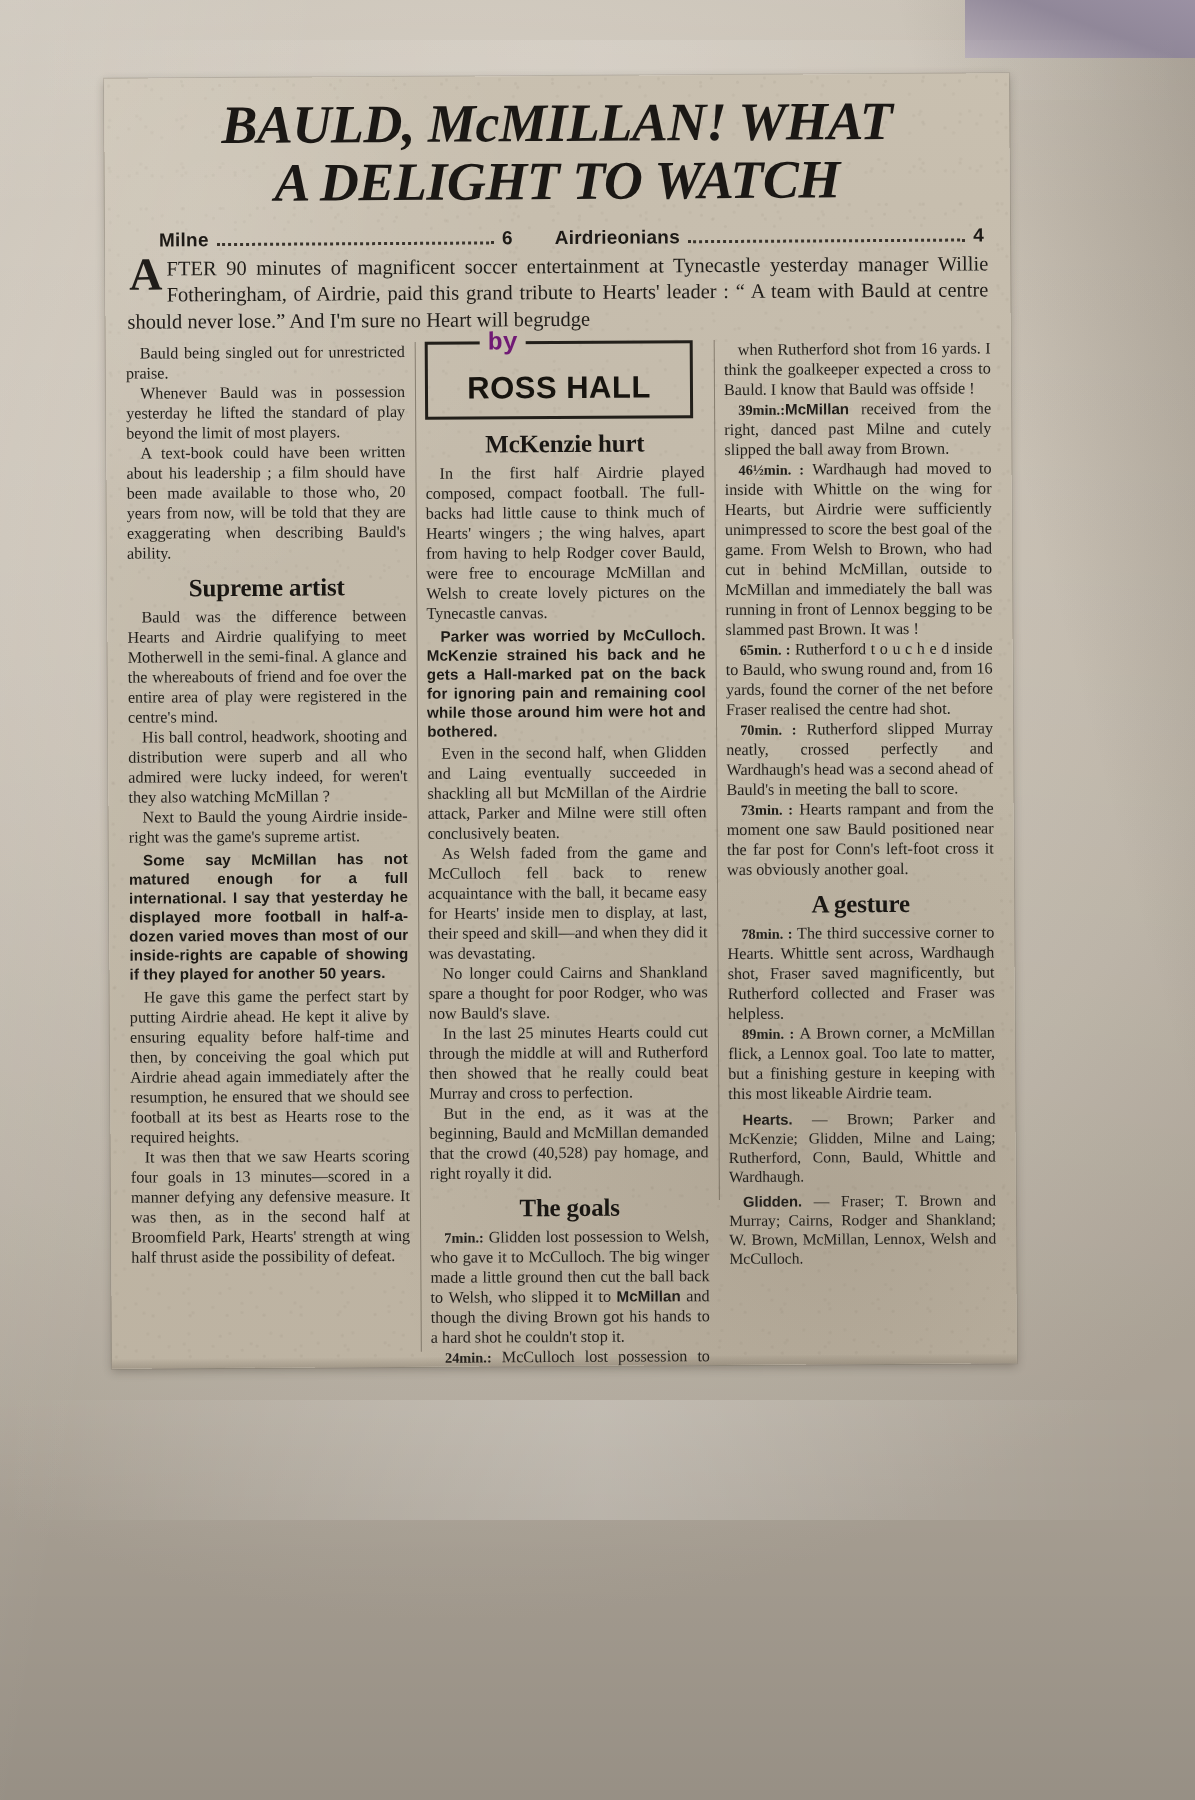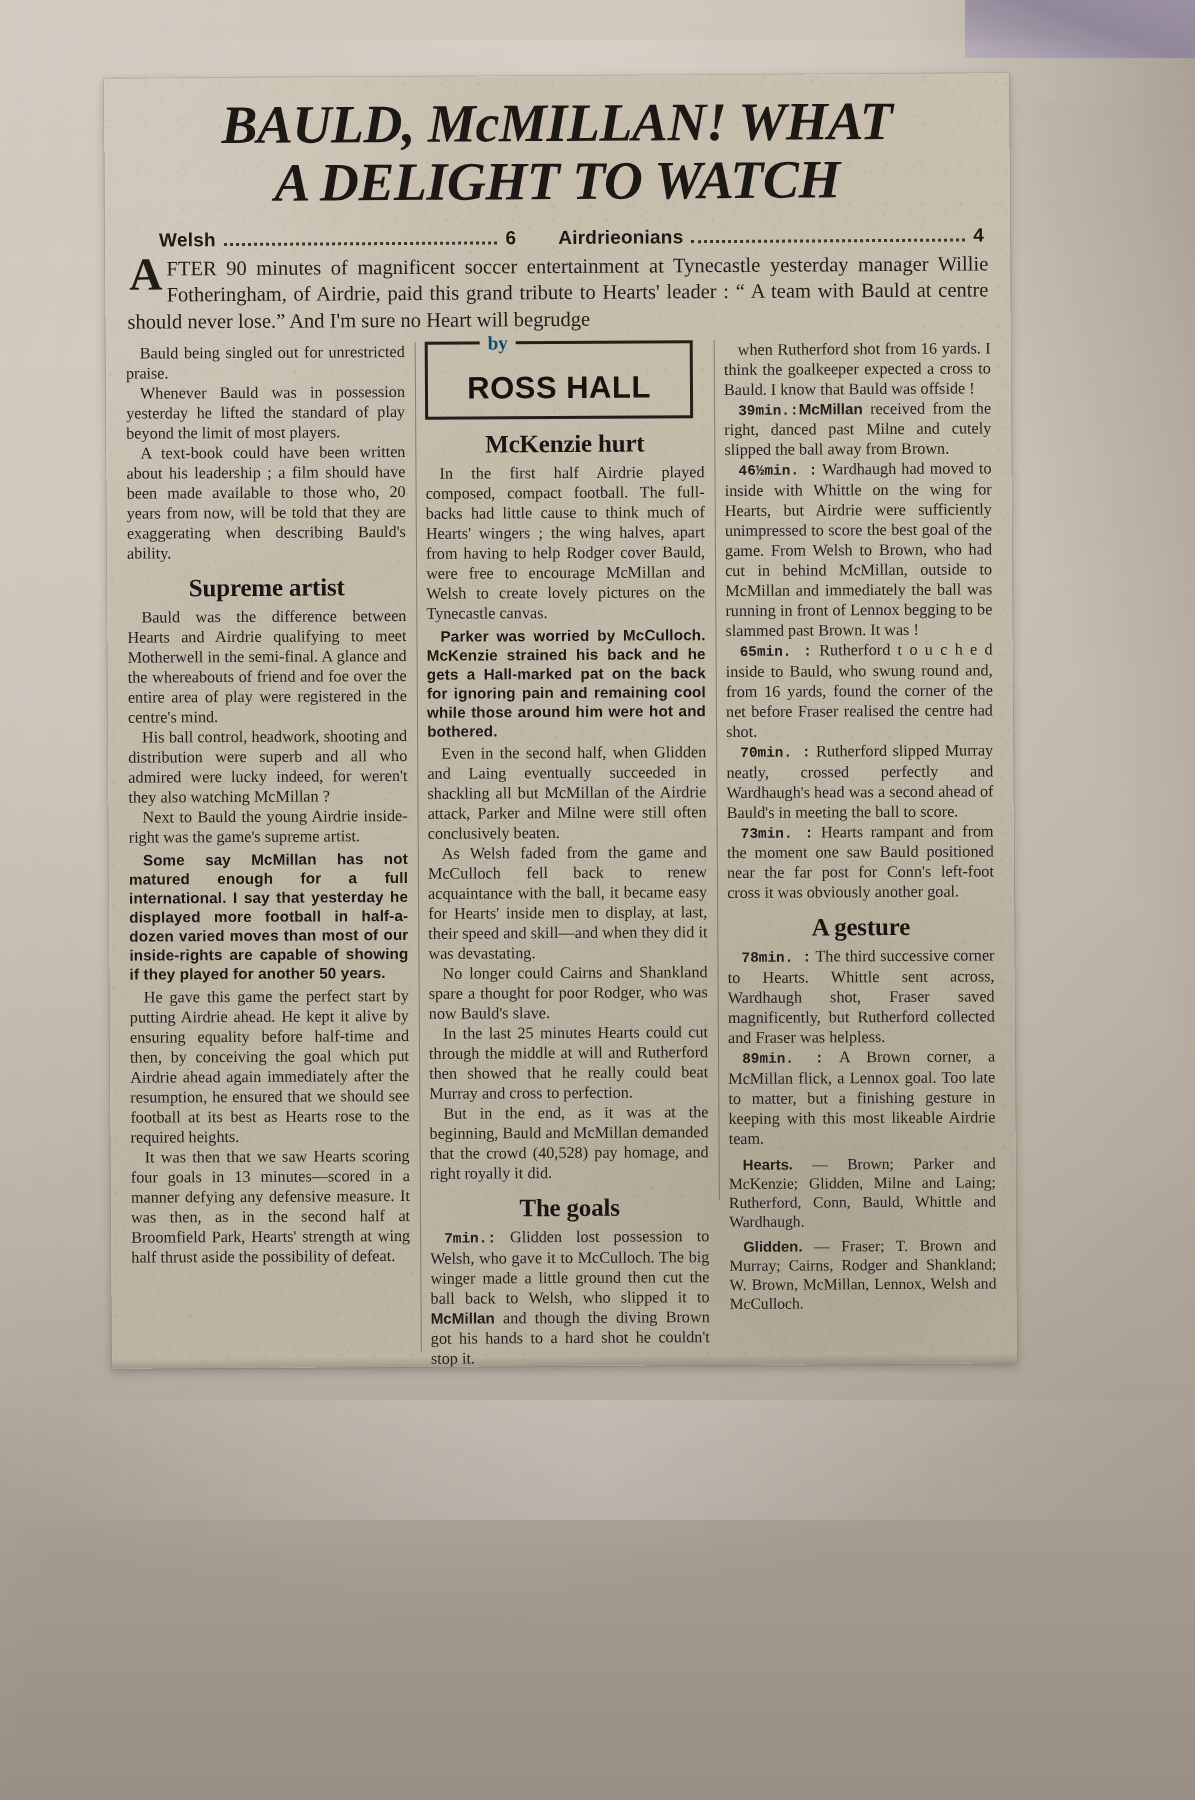--- a/index.html
+++ b/index.html
@@ -192,46 +192,46 @@
   h2.sub {
     font-family: "Liberation Serif", serif;
     font-weight: 700;
     font-size: 25px;
     text-align: center;
     margin: 11px 0 5px 0;
     color: #1a1713;
     letter-spacing: -.2px;
   }
   .mins {
-    font-family: Liberation Mono, monospace;
+    font-family: Liberation Serif, serif;
     font-weight: 700;
     font-size: 14.4px;
   }
   b.nm { font-family: "Liberation Sans", sans-serif; font-weight: 700; font-size: 15.2px; margin-top: 9px; }
 
   
   #byline-box {
     border: 3px solid #221f1a;
     width: 268px;
     height: 78px;
     margin: 0 0 8px 0;
     position: relative;
     box-sizing: border-box;
   }
   #byline-by {
     position: absolute;
     top: -14px;
     left: 52px;
     background: #c6bdad;
     padding: 0 8px;
-    font-family: Liberation Serif, serif;
-    font-weight: 700;
-    font-size: 19px;
+    font-family: Liberation Mono, monospace;
+    font-weight: 700;
+    font-size: 25px;
     line-height: 26px;
-    color: #0c4a6e;
+    color: #701a75;
   }
   #byline-name {
     position: absolute;
     top: 26px;
     left: 0; right: 0;
     text-align: center;
     font-family: "Liberation Sans", sans-serif;
     font-weight: 700;
     font-size: 31px;
     letter-spacing: .5px;
@@ -272,21 +272,21 @@
 
 <div id="clipping">
   <div class="inner">
 
     <h1 id="headline">
       <span>BAULD, McMILLAN! WHAT</span>
       <span class="l2">A DELIGHT TO WATCH</span>
     </h1>
 
     <div id="scoreline">
-      <span class="score-team">Welsh</span>
+      <span class="score-team">Milne</span>
       <span class="dots"></span>
       <span class="score-num">6</span>
       <span class="score-gap"></span>
       <span class="score-team">Airdrieonians</span>
       <span class="dots"></span>
       <span class="score-num">4</span>
     </div>
 
     <p id="lede"><span class="dropcap">A</span><span>FTER 90 minutes of magnificent soccer entertainment at Tynecastle yesterday manager Willie Fotheringham, of Airdrie, paid this grand tribute to Hearts' leader : “ A team with Bauld at centre should never lose.”  And I'm sure no Heart will begrudge</span></p>
 

